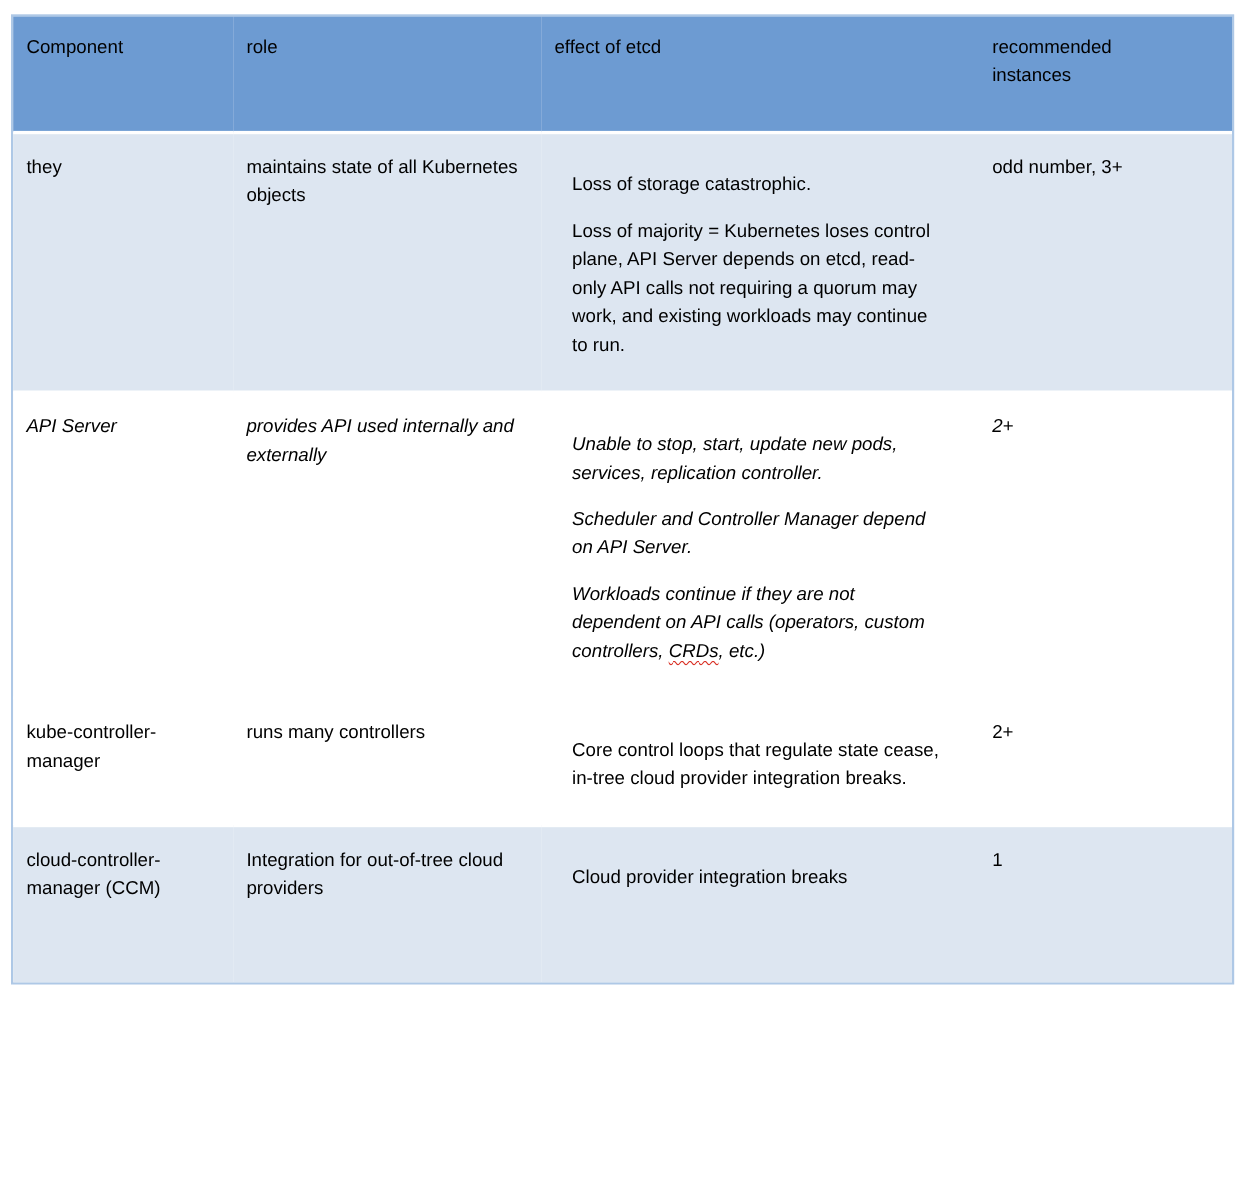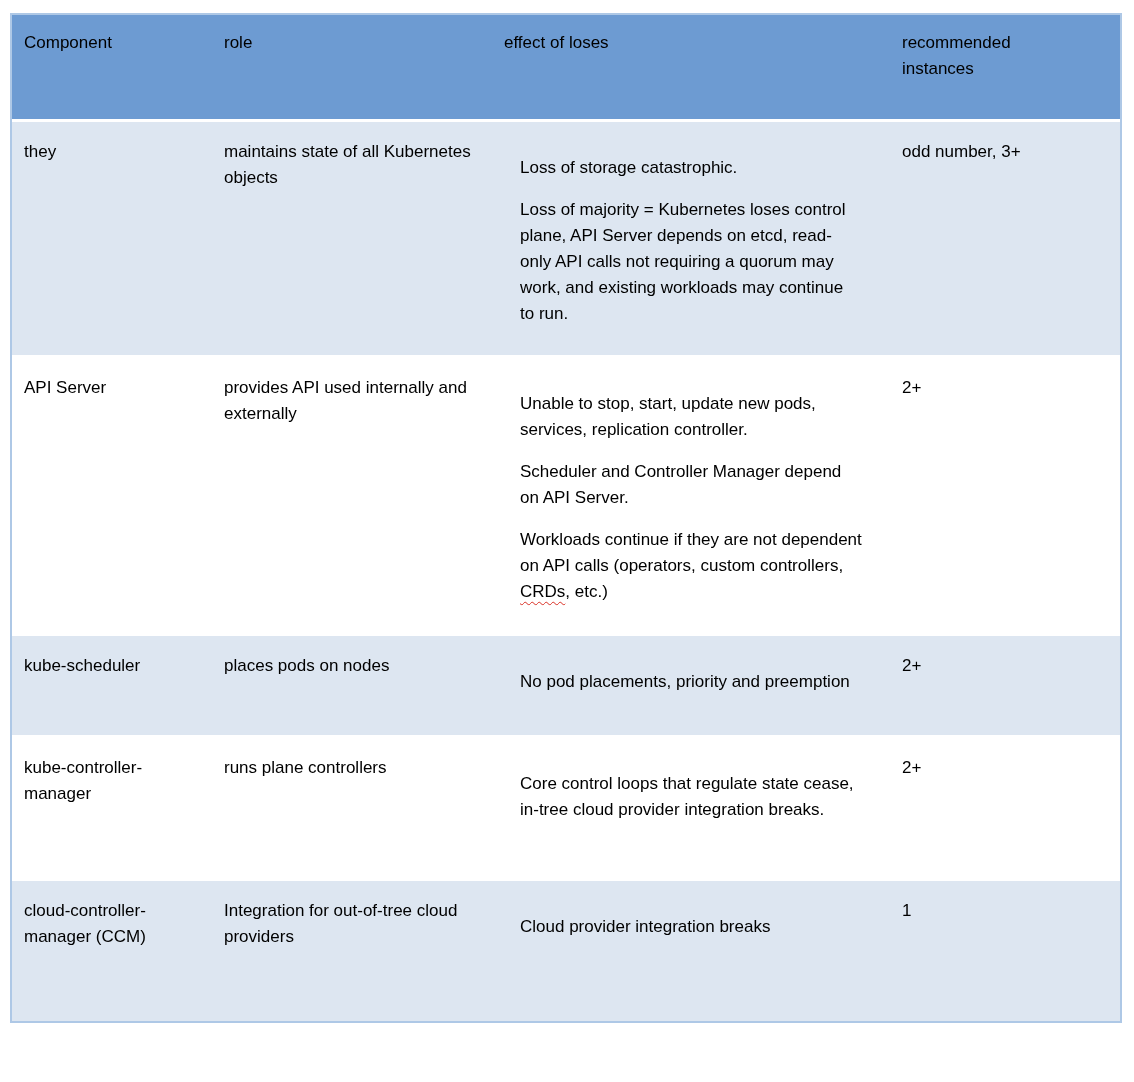--- a/index.html
+++ b/index.html
@@ -45,21 +45,21 @@
     padding: 15px 12px 12px 12px;
   }
   tbody td { padding-top: 17px; }
   th.c1-cell, td.c1-cell { padding-right: 36px; }
   th.c4-cell, td.c4-cell { padding-right: 38px; }
 
   thead tr { height: 105px; background: var(--header-bg); }
   tbody tr { background: var(--row-bg); border-top: 3px solid #ffffff; }
   tbody tr.alt { background: var(--row-alt-bg); }
   tbody tr:nth-child(1) { height: 181px; }
-  tbody tr:nth-child(2) { height: 207px; }
+  tbody tr:nth-child(2) { height: 207px; font-style: italic; }
   tbody tr:nth-child(3) { height: 102px; }
   tbody tr:nth-child(4) { height: 143px; }
   tbody tr:nth-child(5) { height: 142px; }
   tbody tr:nth-child(6) { height: 139px; }
 
   p { margin: 16px; }
 
   .squiggle {
     text-decoration-line: underline;
     text-decoration-style: wavy;
@@ -77,21 +77,21 @@
     <colgroup>
       <col class="c1">
         <col class="c2">
         <col class="c3">
         <col class="c4">
     </colgroup>
     <thead>
       <tr>
         <th class="c1-cell">Component</th>
         <th>role</th>
-        <th>effect of loses</th>
+        <th>effect of etcd</th>
         <th class="c4-cell">recommended instances</th>
       </tr>
     </thead>
     <tbody>
       <tr class="alt">
         <td class="c1-cell">they</td>
         <td>maintains state of all Kubernetes objects</td>
         <td>
           <p>Loss of storage catastrophic.</p>
           <p>Loss of majority = Kubernetes loses control plane, API Server depends on etcd, read-only API calls not requiring a quorum may work, and existing workloads may continue to run.</p>
@@ -103,32 +103,24 @@
         <td class="c1-cell">API Server</td>
         <td>provides API used internally and externally</td>
         <td>
           <p>Unable to stop, start, update new pods, services, replication controller.</p>
           <p>Scheduler and Controller Manager depend on API Server.</p>
           <p><span>Workloads continue if they are not dependent on API calls (operators, custom controllers, </span><span class="squiggle">CRDs</span><span>, etc.)</span></p>
         </td>
         <td class="c4-cell">2+</td>
       </tr>
 
-      <tr class="alt">
-        <td class="c1-cell">kube-scheduler</td>
-        <td>places pods on nodes</td>
-        <td>
-          <p>No pod placements, priority and preemption</p>
-        </td>
-        <td class="c4-cell">2+</td>
-      </tr>
 
       <tr>
         <td class="c1-cell">kube-controller-manager</td>
-        <td>runs plane controllers</td>
+        <td>runs many controllers</td>
         <td>
           <p>Core control loops that regulate state cease, in-tree cloud provider integration breaks.</p>
         </td>
         <td class="c4-cell">2+</td>
       </tr>
 
       <tr class="alt">
         <td class="c1-cell">cloud-controller-manager (CCM)</td>
         <td>Integration for out-of-tree cloud providers</td>
         <td>

